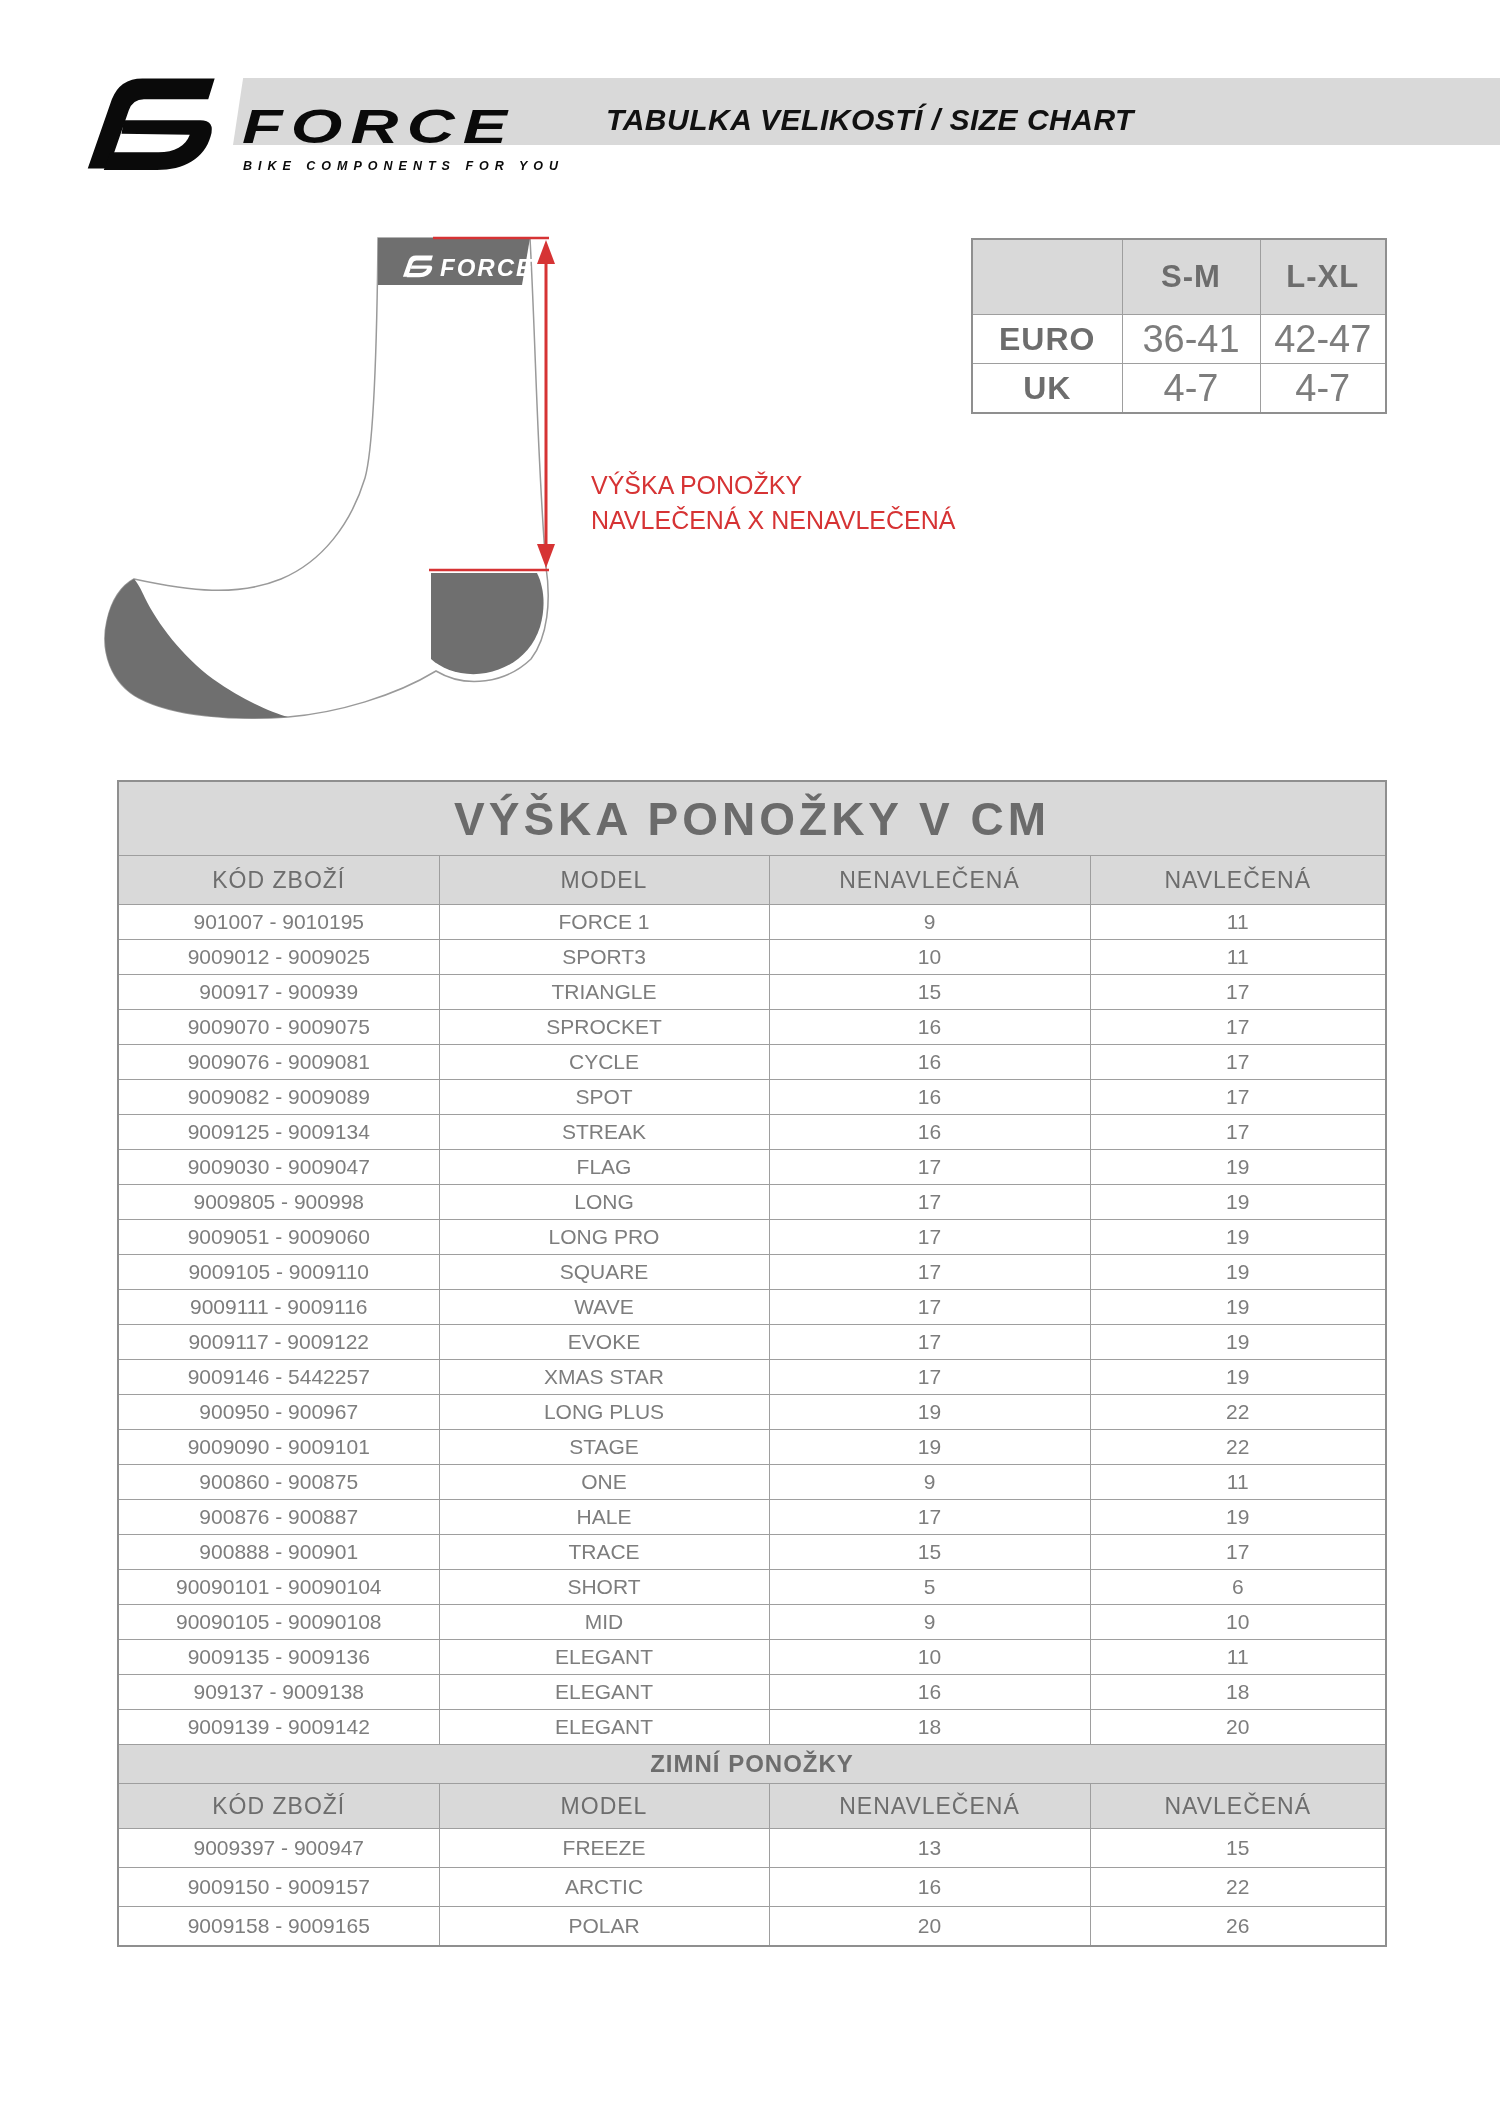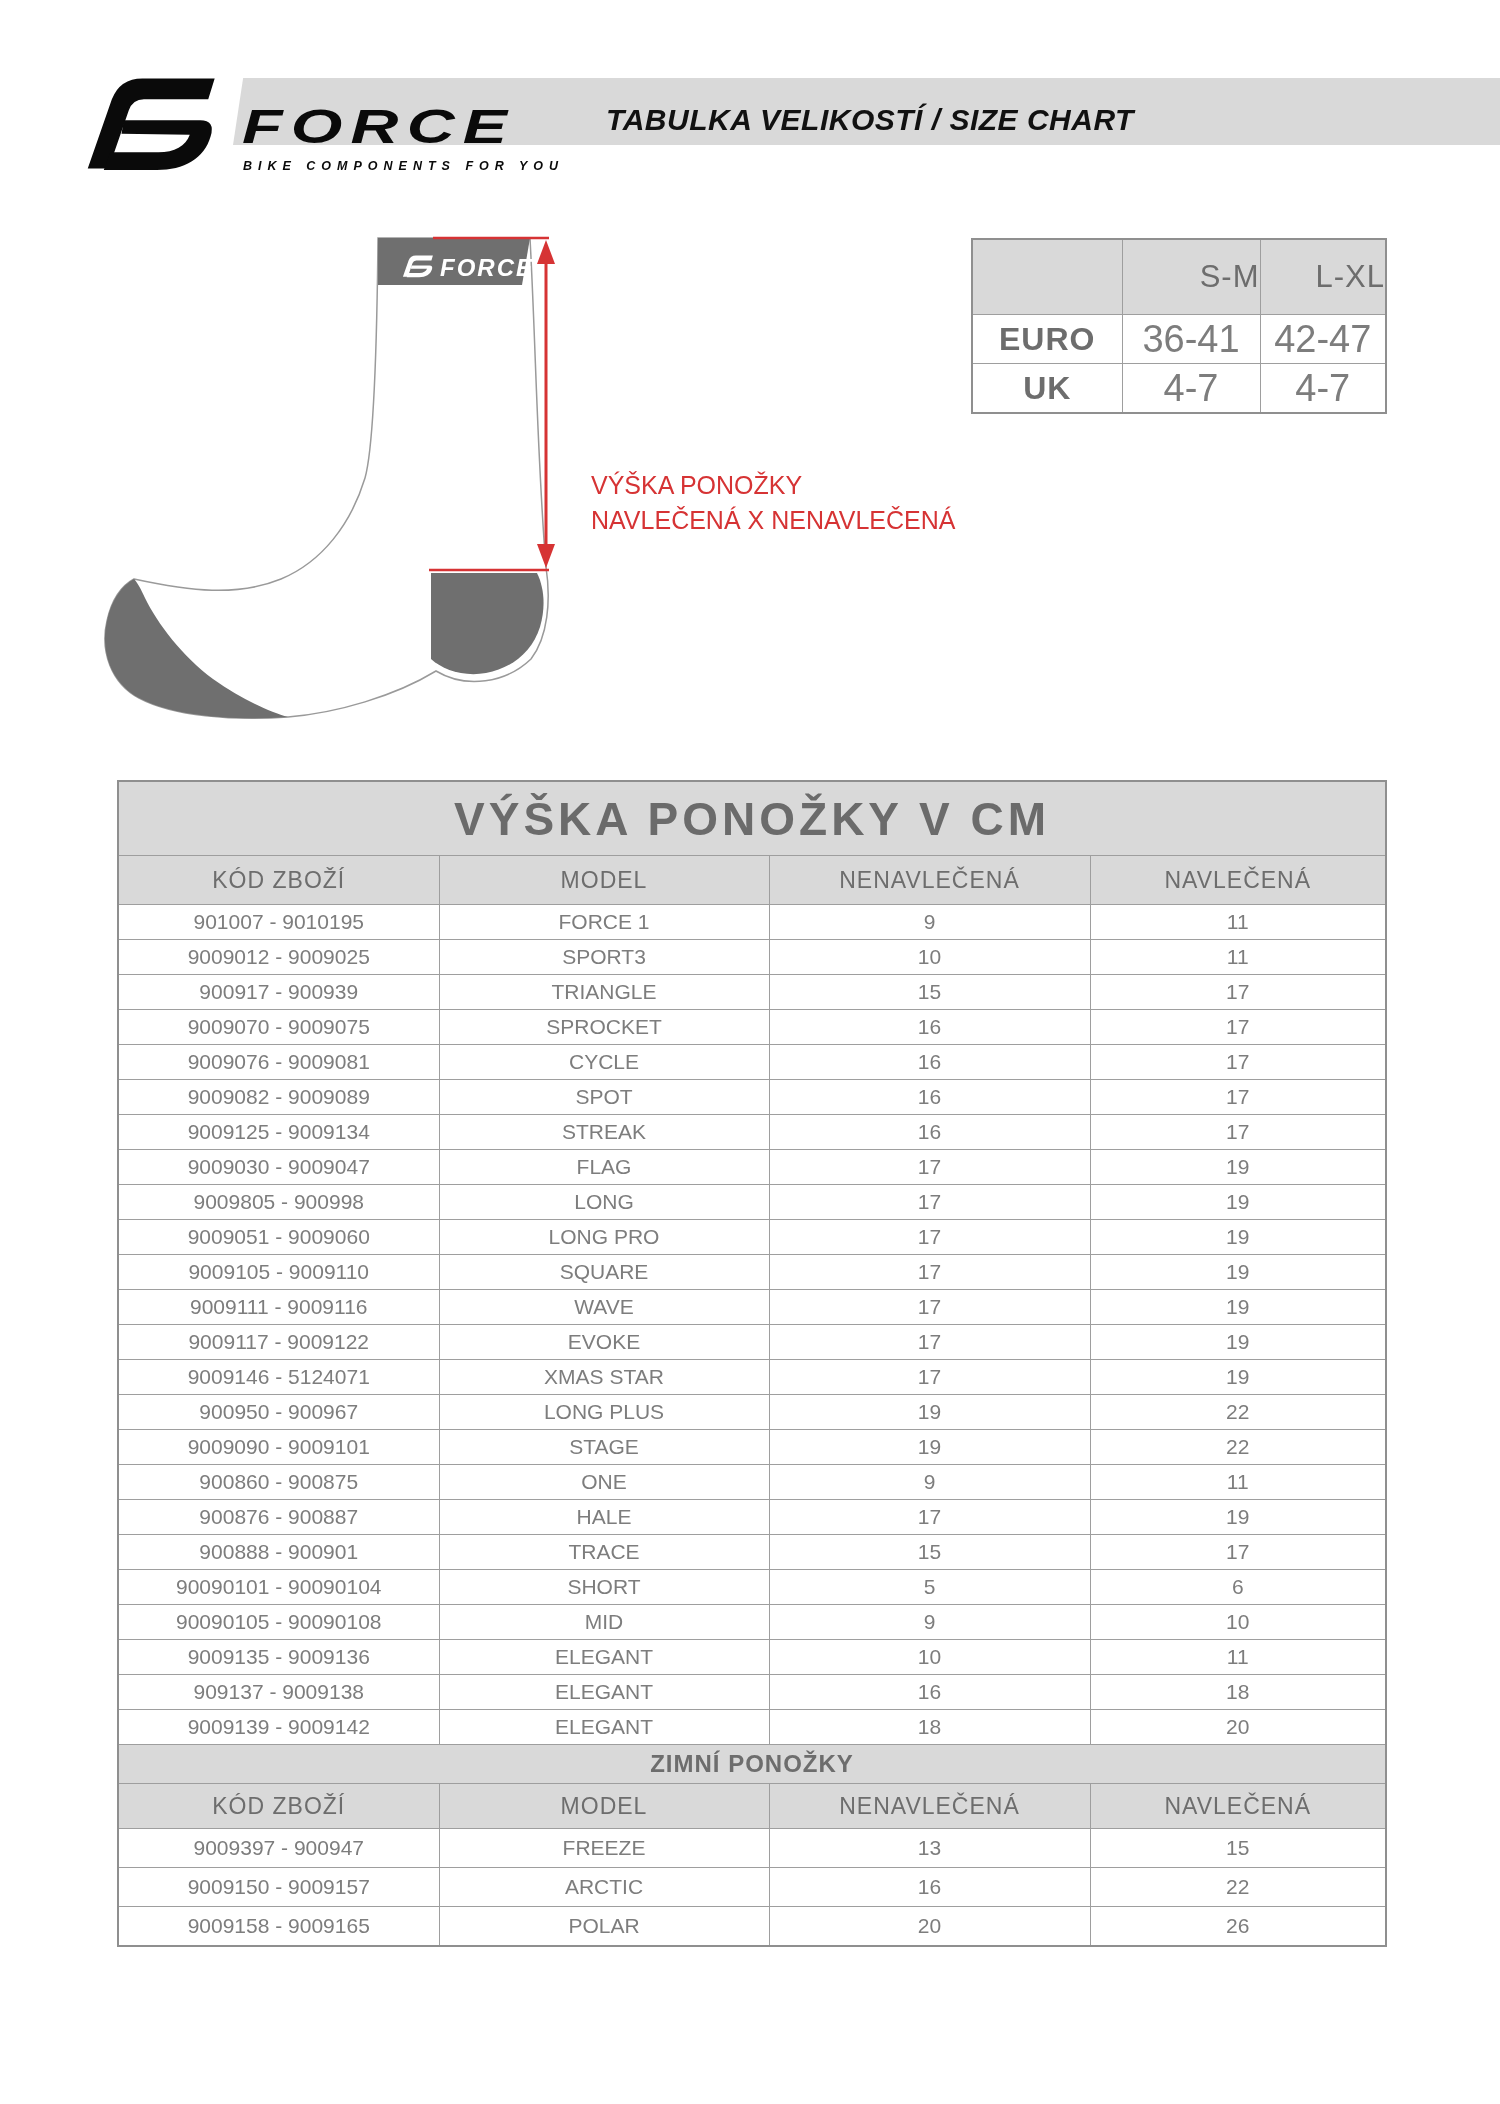--- a/index.html
+++ b/index.html
@@ -37,21 +37,21 @@
     position:absolute; left:567px; top:468px; width:420px;
     color:#d63334; font-size:25px; line-height:35px; white-space:nowrap;margin-left:24px;
   }
 
   
   table { border-collapse:collapse; table-layout:fixed; }
   td { border:1px solid #9e9e9e; text-align:center; vertical-align:middle; padding:0; overflow:hidden; }
 
   
   .size-table { position:absolute; left:971px; top:238px; width:414px; border:2px solid #8f8f8f; }
-  .size-table .s-head td { height:74px; background:#d9d9d9; font-weight:normal; font-size:31px; color:#6d6d6d; letter-spacing:1px;text-align:right; }
+  .size-table .s-head td { height:74px; background:#d9d9d9; font-weight:bold; font-size:31px; color:#6d6d6d; letter-spacing:1px; }
   .size-table .s-row td { height:48px; font-size:38px; color:#7d7d7d; background:#ffffff; }
   .size-table .s-row td.s-label { font-weight:bold; font-size:32px; color:#6d6d6d; letter-spacing:1px; }
 
   
   .height-table { position:absolute; left:117px; top:780px; width:1268px; border:2px solid #8f8f8f; }
   .height-table .t-title td { height:73px; background:#d9d9d9; color:#6b6b6b; font-weight:bold; font-size:46px; letter-spacing:4px; }
   .height-table .t-head td { height:48px; background:#d9d9d9; color:#6d6d6d; font-weight:normal; font-size:23px; letter-spacing:1px; }
   .height-table .t-row td { height:34px; background:#ffffff; color:#7d7d7d; font-size:21px; }
   .height-table .t-row-winter td { height:38px; }
   .height-table .t-section td { height:38px; background:#d9d9d9; color:#6d6d6d; font-weight:bold; font-size:24px; letter-spacing:1px; }
@@ -236,21 +236,21 @@
           <td>17</td>
           <td>19</td>
         </tr>
         <tr class="t-row">
           <td>9009117 - 9009122</td>
           <td>EVOKE</td>
           <td>17</td>
           <td>19</td>
         </tr>
         <tr class="t-row">
-          <td>9009146 - 5124071</td>
+          <td>9009146 - 5442257</td>
           <td>XMAS STAR</td>
           <td>17</td>
           <td>19</td>
         </tr>
         <tr class="t-row">
           <td>900950 - 900967</td>
           <td>LONG PLUS</td>
           <td>19</td>
           <td>22</td>
         </tr>

